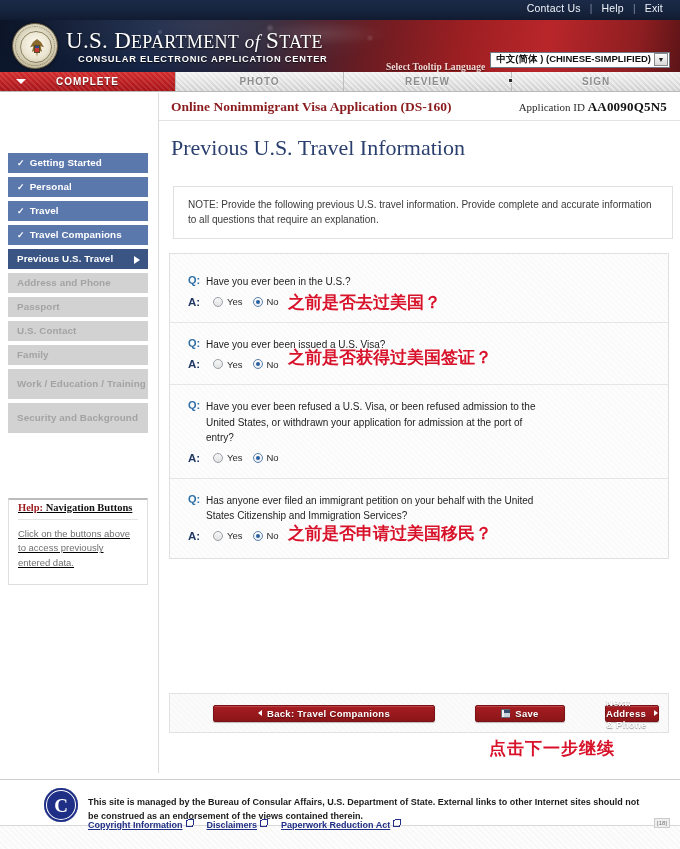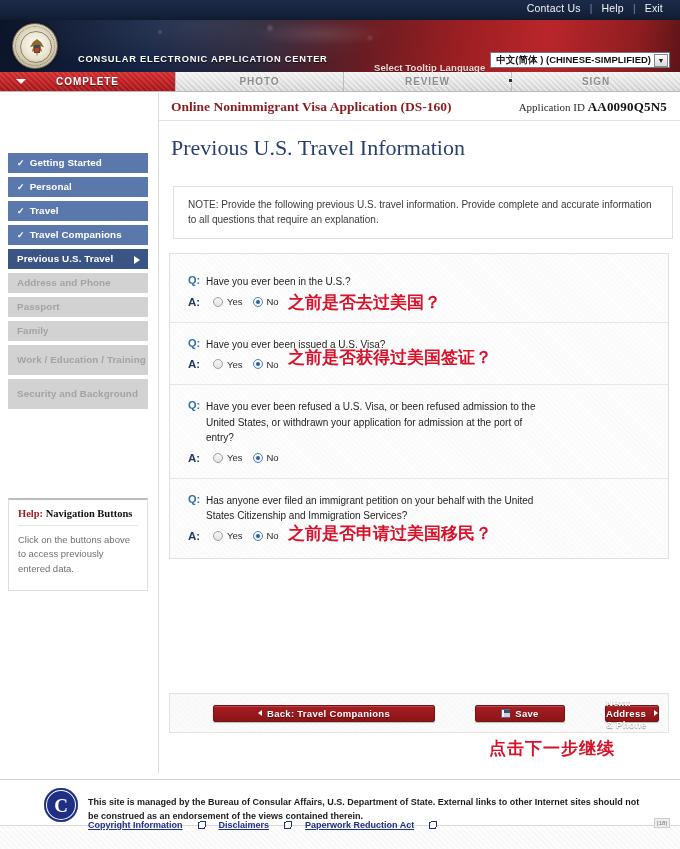--- a/index.html
+++ b/index.html
@@ -79,21 +79,21 @@
   .dept-title .big { font-size:23px; }
   .dept-title .sm { font-size:18px; }
   .dept-title .it { font-style:italic; font-size:19px; }
   .dept-sub {
     position:absolute; left:78px; top:34px;
     color:#ffffff; font-size:9.3px; font-weight:bold; letter-spacing:.75px;
     text-shadow:0 1px 1px rgba(0,0,0,.7); white-space:nowrap;
   }
   .lang-wrap { position:absolute; right:10px; top:27px; display:flex; align-items:center; gap:5px; }
   .lang-label {
-    font-family:Liberation Sans, sans-serif;
+    font-family:Liberation Serif, serif;
     color:#f4d8d6; font-size:9.5px; font-weight:bold; letter-spacing:.1px;
     text-shadow:0 1px 1px rgba(0,0,0,.6); white-space:nowrap;margin-top:15px;
   }
   .lang-select {
     display:flex; align-items:center; height:16px;
     background:#fff; border:1px solid #6f7886; padding:0 1px 0 5px;
   }
   .lang-value { font-size:9.5px; color:#111; white-space:nowrap; padding-right:3px; font-weight:bold;}
   .lang-arrow {
     width:14px; height:13px; border:1px solid #8a8a8a;
@@ -154,22 +154,22 @@
   .nav-item.tall { height:30px; align-items:center; }
   .nav-item .check { margin-right:5px; font-size:9px; }
   .nav-item .arrow {
     position:absolute; right:8px; top:7px; width:0; height:0;
     border-top:4px solid transparent; border-bottom:4px solid transparent;
     border-left:6px solid #ffffff;
   }
   .nav-item .lbl { line-height:1.15; }
 
   .helpbox {
-    position:absolute; left:8px; top:405px; width:140px; padding:8px 9px 14px 9px;
-    background:#ffffff; border:1px solid #dedede; border-top:2px solid #bcbcbc;
+    position:absolute; left:8px; top:405px; width:140px; padding:2px 9px 14px 9px;
+    background:#ffffff; border:1px solid #dedede; border-top:2px solid #bcbcbc;text-decoration:underline;
   }
   .helpbox h4 {
     margin:0 0 6px 0; font-family:"Liberation Serif", serif; font-size:10.5px; color:#111;
     font-weight:bold;
   }
   .helpbox h4 .red { color:#9c1c1f; }
   .helpbox hr { border:none; border-top:1px solid #e4e4e4; margin:5px 0 7px 0; }
   .helpbox p { margin:0; font-size:9.5px; color:#6f6f6f; line-height:1.5; }
 
   
@@ -279,21 +279,21 @@
     box-shadow: inset 0 0 0 2px #1f2f86, inset 0 0 0 3px #ffffff, inset 0 0 0 5px #1f2f86;
   }
   .cseal span { color:#ffffff; font-family:"Liberation Serif", serif; font-weight:bold; font-size:19px; line-height:1; }
   .foot-text {
     position:absolute; left:88px; top:796px; width:560px;
     font-size:9px; color:#1b1b1b; font-weight:bold; line-height:1.5;
   }
   .foot-links { position:absolute; left:88px; top:820px; display:flex; gap:14px; align-items:center; }
   .foot-links a {
     font-size:9px; color:#1f2f86; text-decoration:underline; font-weight:bold;
-    display:inline-flex; align-items:center; gap:15px;
+    display:inline-flex; gap:3px;
   }
   .extico {
     width:7px; height:7px; border:1px solid #1f2f86; position:relative; display:inline-block;
   }
   .extico::after {
     content:""; position:absolute; right:-2px; top:-2px; width:5px; height:5px;
     border-top:1px solid #1f2f86; border-right:1px solid #1f2f86; background:#fff;
   }
   .foot-badge {
     position:absolute; right:10px; top:818px; font-size:6px; color:#777;
@@ -317,20 +317,25 @@
 
   <div class="banner">
     <div class="starfade"></div>
     <div class="seal">
       <div class="ring"></div>
       <div class="inner">
         <div class="eagle"></div>
         <div class="shield"></div>
       </div>
     </div>
+    <div class="dept-title">
+      <span class="big">U.S. D</span><span class="sm">EPARTMENT</span>
+      <span class="it">of</span>
+      <span class="big">S</span><span class="sm">TATE</span>
+    </div>
     <div class="dept-sub">CONSULAR ELECTRONIC APPLICATION CENTER</div>
 
     <div class="lang-wrap">
       <span class="lang-label">Select Tooltip Language</span>
       <div class="lang-select">
         <span class="lang-value">中文(简体 ) (CHINESE-SIMPLIFIED)</span>
         <span class="lang-arrow">▼</span>
       </div>
     </div>
   </div>
@@ -373,20 +378,23 @@
       </div>
       <div class="nav-item current">
         <span class="lbl">Previous U.S. Travel</span>
         <span class="arrow"></span>
       </div>
       <div class="nav-item todo">
         <span class="lbl">Address and Phone</span>
       </div>
       <div class="nav-item todo">
         <span class="lbl">Passport</span>
+      </div>
+      <div class="nav-item todo">
+        <span class="lbl">U.S. Contact</span>
       </div>
       <div class="nav-item todo">
         <span class="lbl">Family</span>
       </div>
       <div class="nav-item todo tall">
         <span class="lbl">Work / Education / Training</span>
       </div>
       <div class="nav-item todo tall">
         <span class="lbl">Security and Background</span>
       </div>

